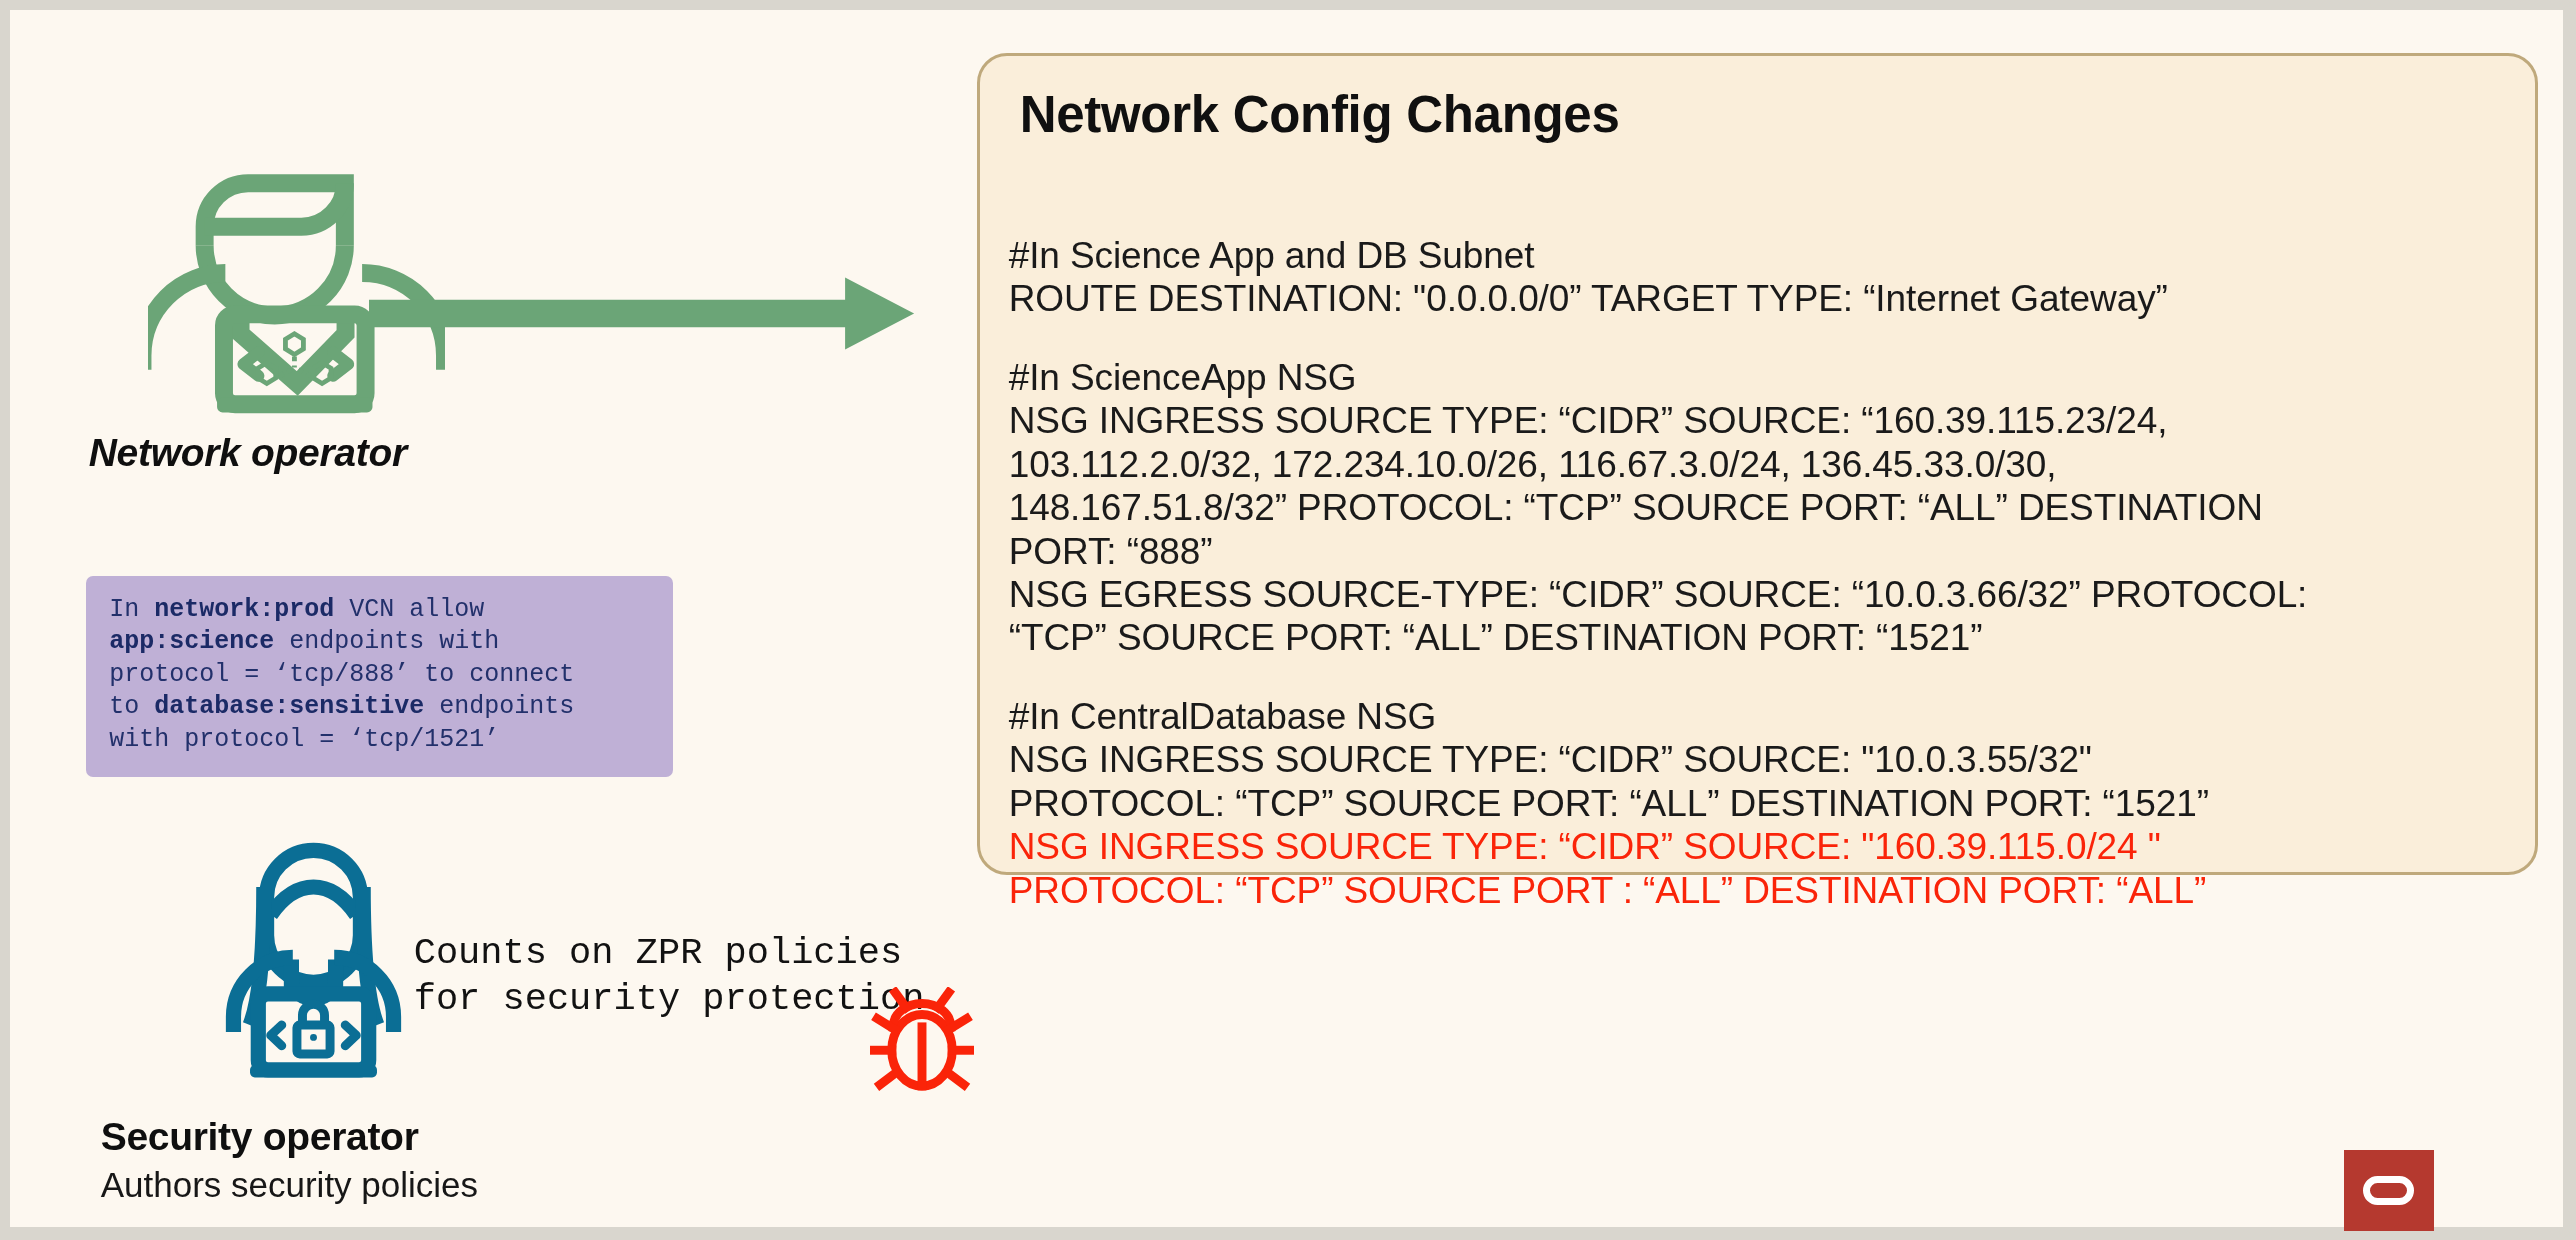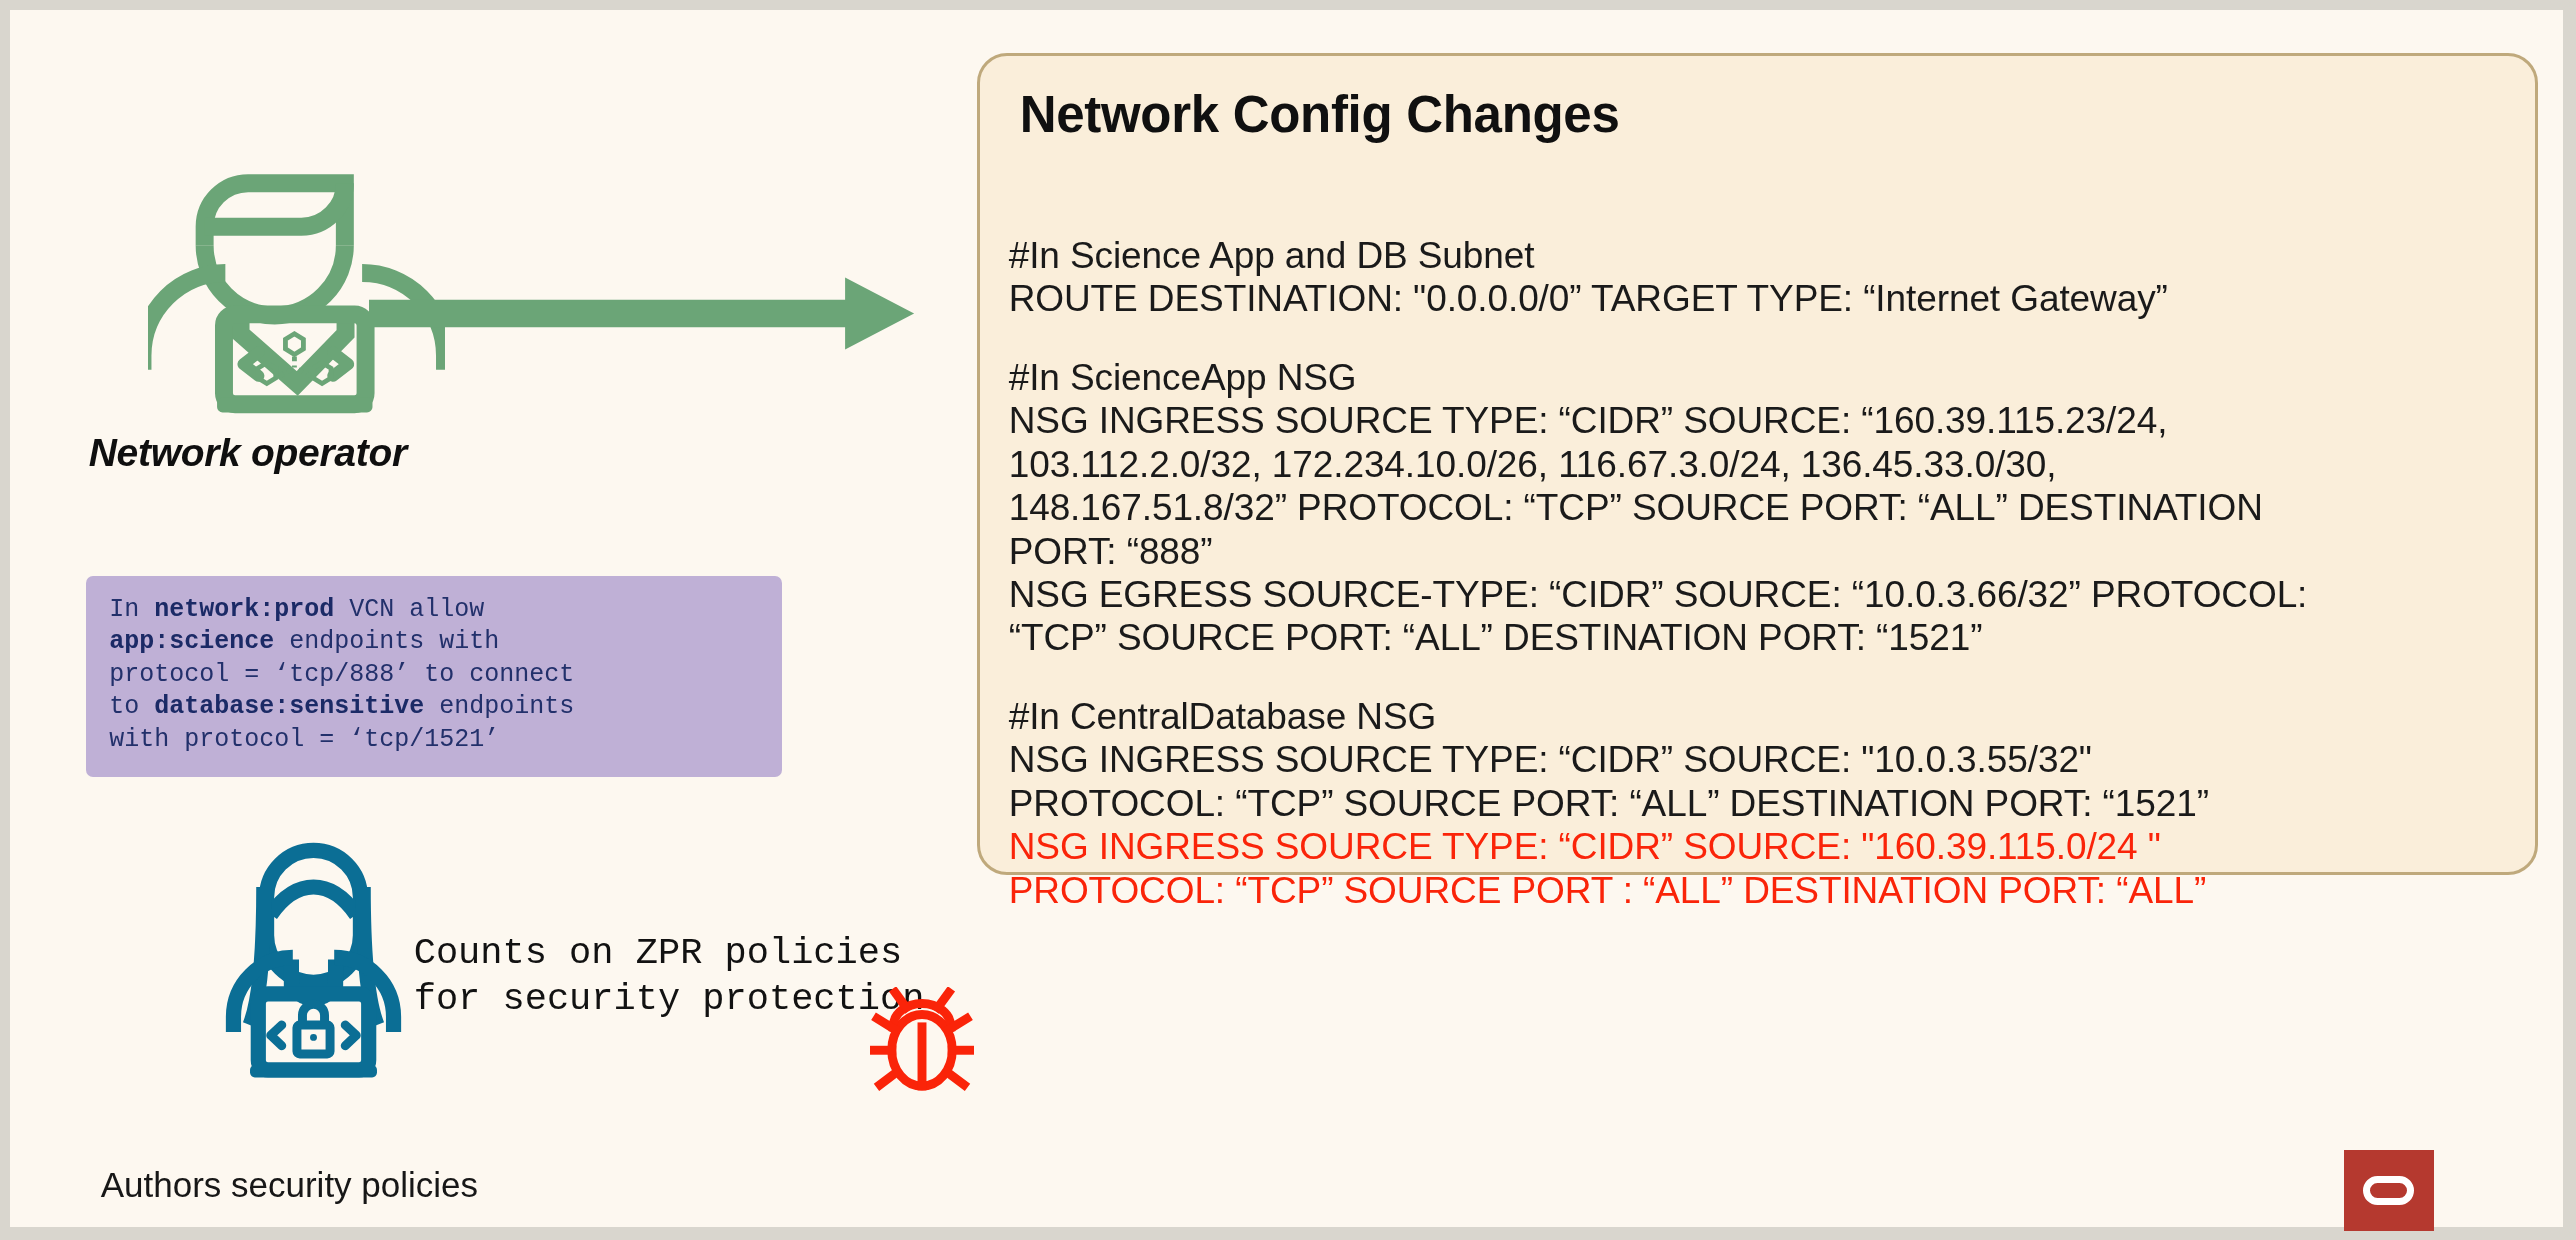--- a/index.html
+++ b/index.html
@@ -27,21 +27,21 @@
     font-size:35px;color:#171717;white-space:nowrap;
   }
 
   #net-op-icon{position:absolute;left:138px;top:97px;}
   #net-op-name{position:absolute;left:79px;top:421px;font-style:italic;}
   #net-op-desc{position:absolute;left:79px;top:470px;}
 
   
   .policy-block{
     position:absolute;left:76px;top:566px;
-    width:696px;
+    width:587px;
     background:#bfb0d6;
     border-radius:7px;
     padding:18px 23.5px 21px 23.5px;
     box-sizing:border-box;
   }
   .policy-line{
     font-family:"Liberation Mono","DejaVu Sans Mono",monospace;
     font-size:25px;line-height:1.30;
     color:#22306b;white-space:pre-wrap;
   }
@@ -167,20 +167,21 @@
         <circle cx="150" cy="328" r="5" fill="#0b6e95"></circle>
         <rect x="58" y="368" width="184" height="18" rx="7" fill="#0b6e95"></rect>
       </svg>
     </div>
 
     <div id="sec-op-quote">
       <div class="quote-line">Counts on ZPR policies</div>
       <div class="quote-line">for security protection</div>
     </div>
 
+    <div id="sec-op-name" class="persona-title">Security operator</div>
     <div id="sec-op-desc" class="persona-sub">Authors security policies</div>
 
     <div id="bug-icon">
       <svg width="104" height="110" viewBox="0 0 150 160">
         <g fill="none" stroke="#fa2409" stroke-width="13" stroke-linecap="square">
           <ellipse cx="75" cy="92" rx="44" ry="52"></ellipse>
           <path d="M33 58 a42 34 0 0 1 84 0"></path>
           <path d="M75 58 v86"></path>
           <path d="M31 92 H2"></path>
             <path d="M119 92 H148"></path>

